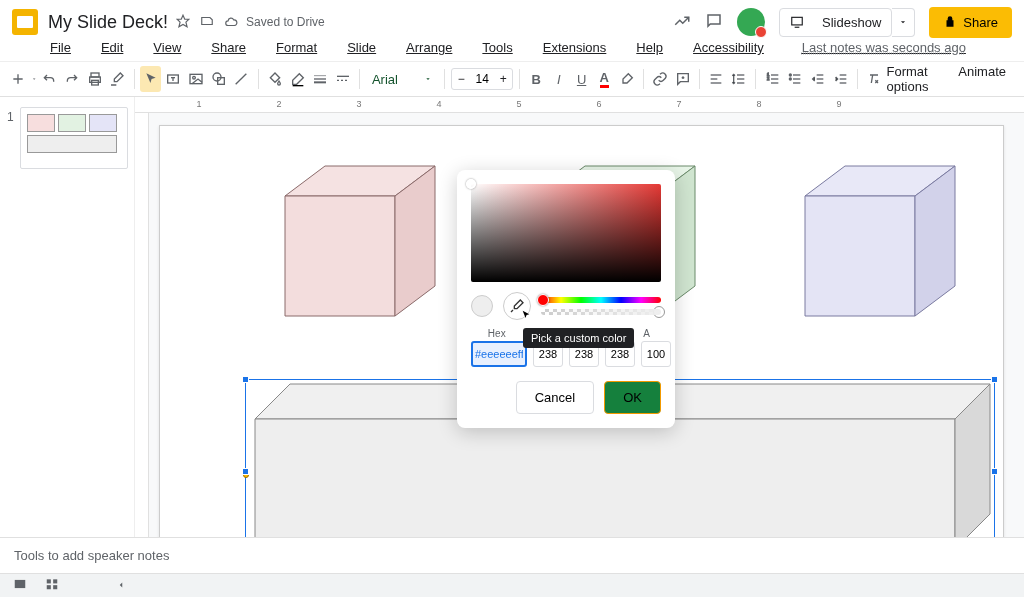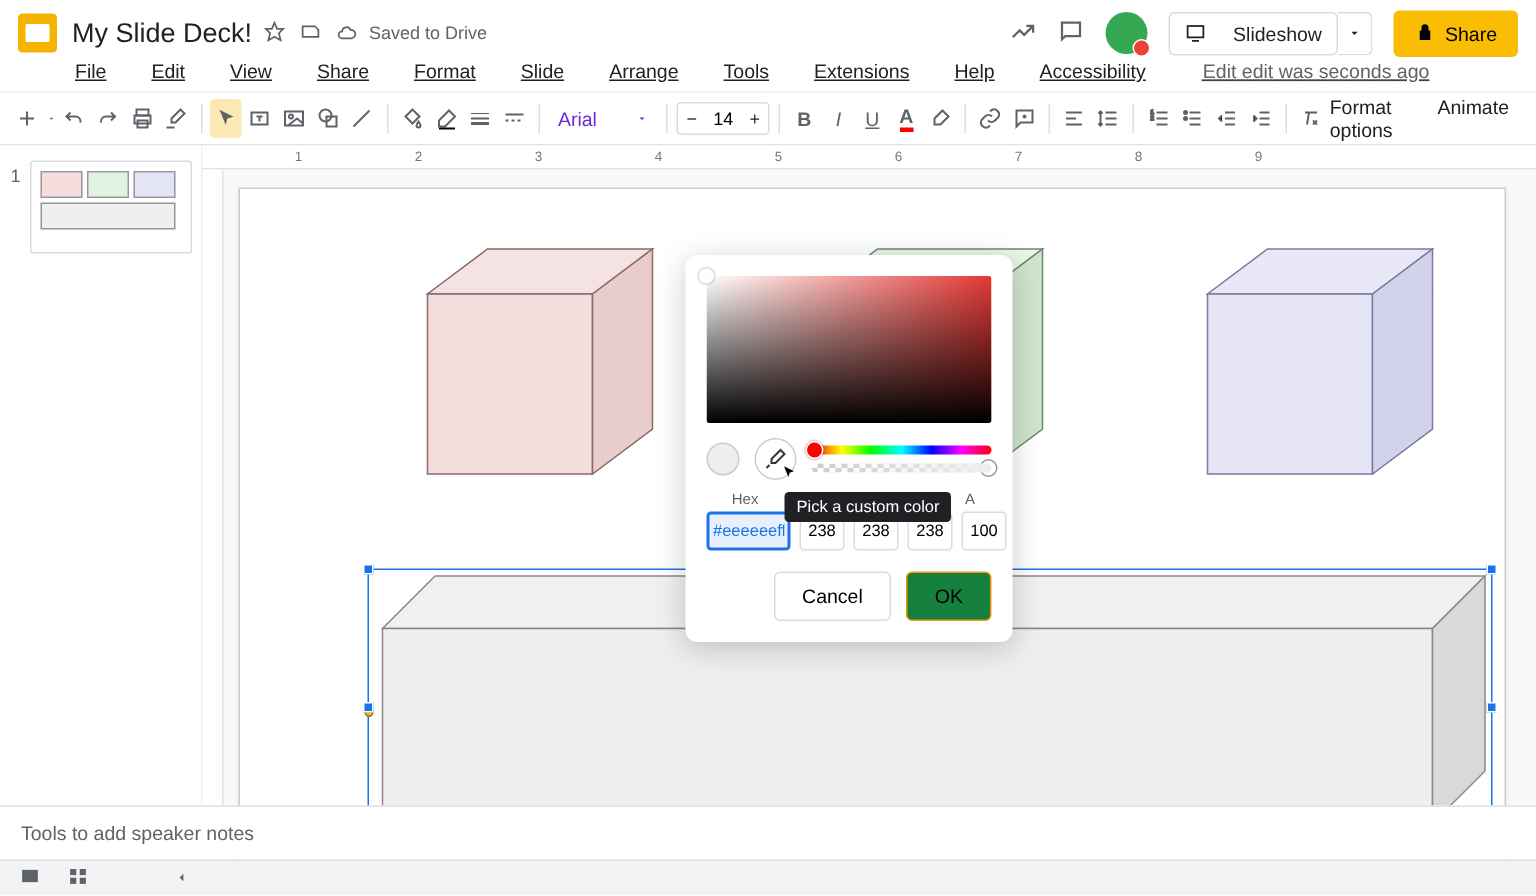--- a/index.html
+++ b/index.html
@@ -18,21 +18,21 @@
   .slideshow-btn { display:flex; align-items:center; gap:18px; border:1px solid #dadce0; border-radius:4px; padding:6px 10px; font-size:13px; background:#fff;}
   .slideshow-drop{ border:1px solid #dadce0; border-left:none; border-radius:0 4px 4px 0; padding:6px 6px; background:#fff;}
   .share-btn { background:#fbbc04; border:none; border-radius:4px; padding:8px 14px; display:flex; align-items:center; gap:6px; font-weight:500; font-size:13px;}
   .menubar { display:flex; gap:30px; padding: 2px 50px 6px 50px; font-size:13px; color:#202124; align-items:flex-start;text-decoration:underline;}
   .menubar span { cursor:default; }
   .last-edit { color:#5f6368; text-decoration: underline dotted; margin-left:8px;}
   .toolbar { display:flex; align-items:center; gap:2px; padding:4px 8px; border-top:1px solid #eee; border-bottom:1px solid #e0e0e0; height:36px; background:#fff;}
   .tbtn { width:26px; height:26px; display:flex; align-items:center; justify-content:center; color:#5f6368; border-radius:3px;}
   .tbtn.active{ background:#fce8b2;}
   .sep{ width:1px; height:20px; background:#e0e0e0; margin:0 4px;}
-  .font-sel{ display:flex; align-items:center; gap:4px; font-size:13px; color:#6d28d9; padding:0 6px; width:88px;}
+  .font-sel{ display:flex; align-items:center; gap:4px; font-size:13px; color:#14532d; padding:0 6px; width:88px;}
   .size-ctl { display:flex; align-items:center; border:1px solid #dadce0; border-radius:3px; height:22px;}
   .size-ctl span { width:18px; text-align:center; font-size:12px;}
   .size-ctl input{ width:24px; border:none; text-align:center; font-size:12px; outline:none;}
   .toolbar-right { margin-left:auto; display:flex; gap:16px; font-size:13px; color:#202124; padding-right:10px;}
   .main { display:flex; height:calc(100% - 120px);}
   .sidebar { width:135px; background:#fff; border-right:1px solid #eee; padding:10px 6px;}
   .thumb { border:1px solid #dadce0; border-radius:2px; width:108px; height:62px; margin-left:14px; background:#fff; position:relative;}
   .thumb-num { position:absolute; left:-14px; top:2px; font-size:12px; color:#5f6368;}
   .thumb-content{ display:flex; flex-wrap:wrap; gap:3px; padding:6px; }
   .tcube{ width:28px; height:18px; border:1px solid #999;}
@@ -128,21 +128,21 @@
   <span>Edit</span>
   <span>View</span>
   <span>Share</span>
   <span>Format</span>
   <span>Slide</span>
   <span>Arrange</span>
   <span>Tools</span>
   <span>Extensions</span>
   <span>Help</span>
   <span>Accessibility</span>
-  <span class="last-edit">Edit edit was seconds ago</span>
+  <span class="last-edit">Last notes was seconds ago</span>
 </div>
 
 <div class="toolbar">
   <div class="tbtn">
       <svg width="16" height="16" viewBox="0 0 24 24" fill="currentColor">
         <path d="M11 5h2v14h-2zM5 11h14v2H5z"></path>
       </svg>
     </div>
   <svg width="8" height="8" viewBox="0 0 24 24" fill="#5f6368">
       <path d="M7 10l5 5 5-5z"></path>

